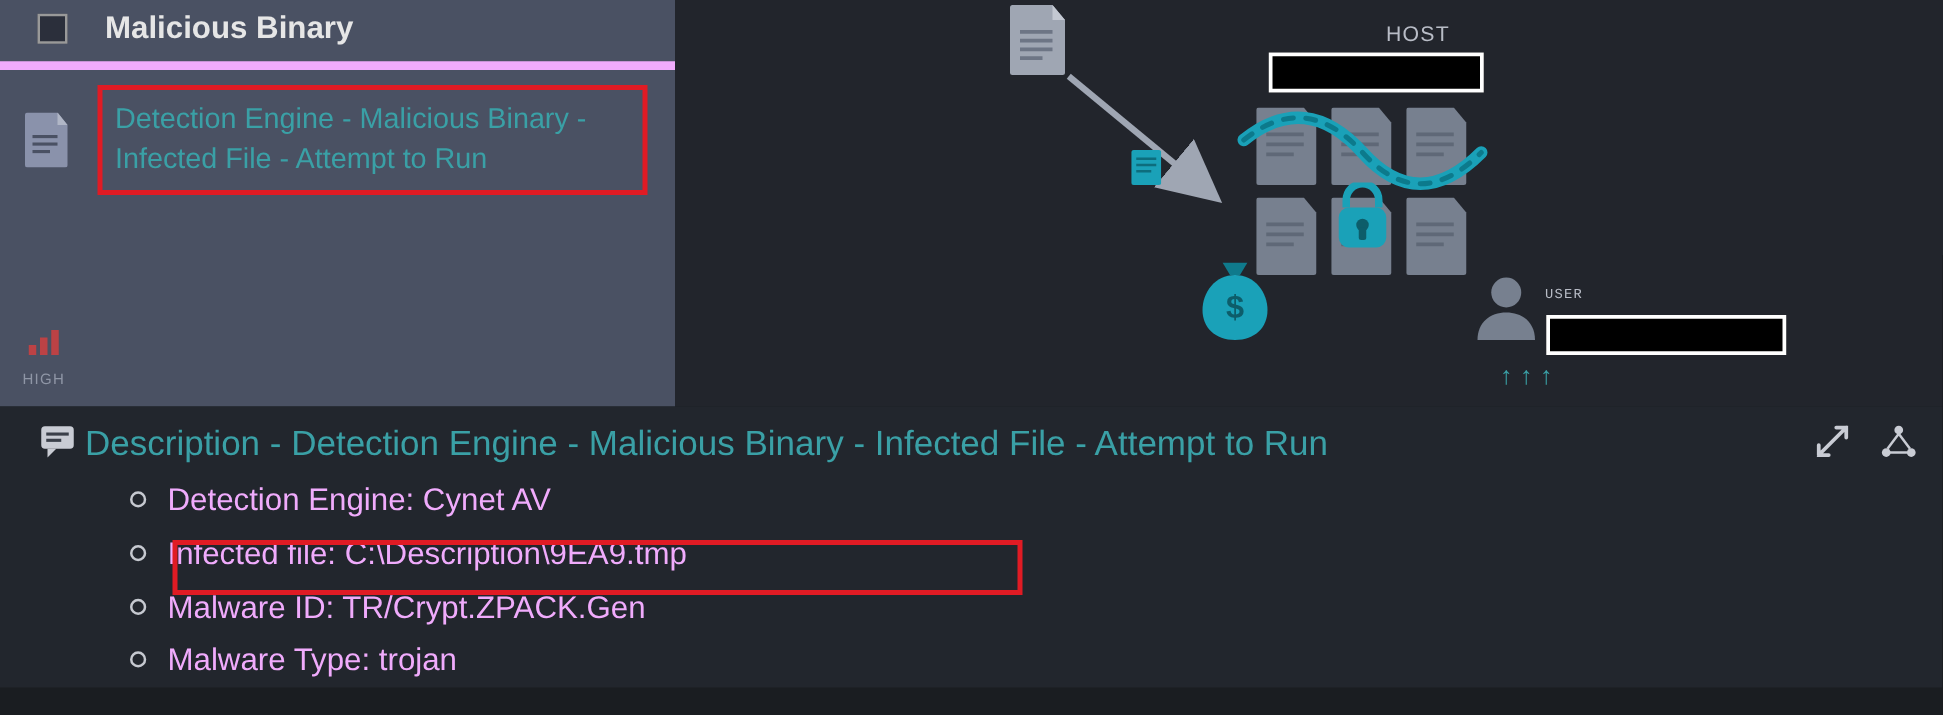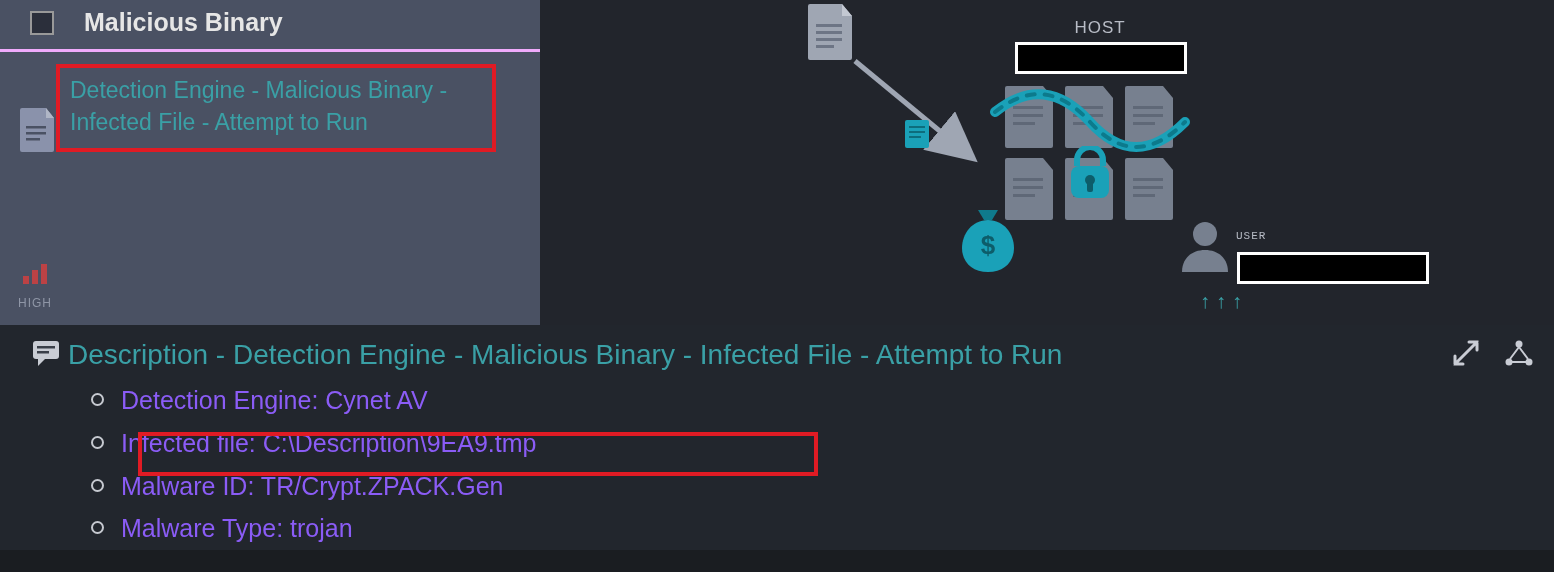--- a/index.html
+++ b/index.html
@@ -19,39 +19,39 @@
     width: 540px;
     background: #4a5163;
     display: flex;
     flex-direction: column;
     position: relative;
   }
   .panel-header {
     display: flex;
     align-items: center;
     padding: 8px 20px 12px 30px;
-    border-bottom: 3px solid #f0abfc;
+    border-bottom: 7px solid #f0abfc;
   }
   .checkbox {
     width: 24px;
     height: 24px;
     border: 2px solid #999;
     background: #2b2f3b;
     margin-right: 30px;
   }
   .panel-title {
     font-size: 25px;
     font-weight: 600;
     color: #e6e6e6;
   }
   .detection-row {
     display: flex;
     padding: 12px 20px 12px 20px;
-    align-items: flex-end;
-    gap: 0;
+    align-items: center;
+    gap: 22px;
   }
   .doc-icon {
     width: 36px;
     height: 44px;
     flex: none;
     fill: #8a92ab;
   }
   .detection-box {
     border: 4px solid #e01b24;
     padding: 6px 10px 10px 10px;
@@ -110,21 +110,21 @@
     top: 4px; left: 268px;
     width: 46px; height: 56px;
   }
   .arrow {
     position: absolute;
   }
   .host-label {
     position: absolute;
     top: 18px; left: 500px;
     width: 120px;
-    text-align: center;
+    text-align: right;
     color: #b8bcc6;
     font-size: 17px;
     letter-spacing: 1px;
   }
   .host-box {
     position: absolute;
     top: 42px; left: 475px;
     width: 172px; height: 32px;
     border: 3px solid #fff;
     background: #000;
@@ -176,24 +176,23 @@
   }
   .header-icons {
     margin-left:auto;
     display:flex;
     gap:24px;
     align-items:center;
     color:#aeb4bf;
   }
   .desc-list {
     list-style: none;
-    padding-left: 79px;
+    padding-left: 104px;
     font-size: 25px;
-    color: #8b5cf6;
-    margin-left: 12px;
+    color: #f0abfc;
   }
   .desc-list li {
     position: relative;
     padding: 2px 0 2px 30px;
     line-height: 1.55;
   }
   .desc-list li::before {
     content: "";
     position: absolute;
     left: 0; top: 14px;

